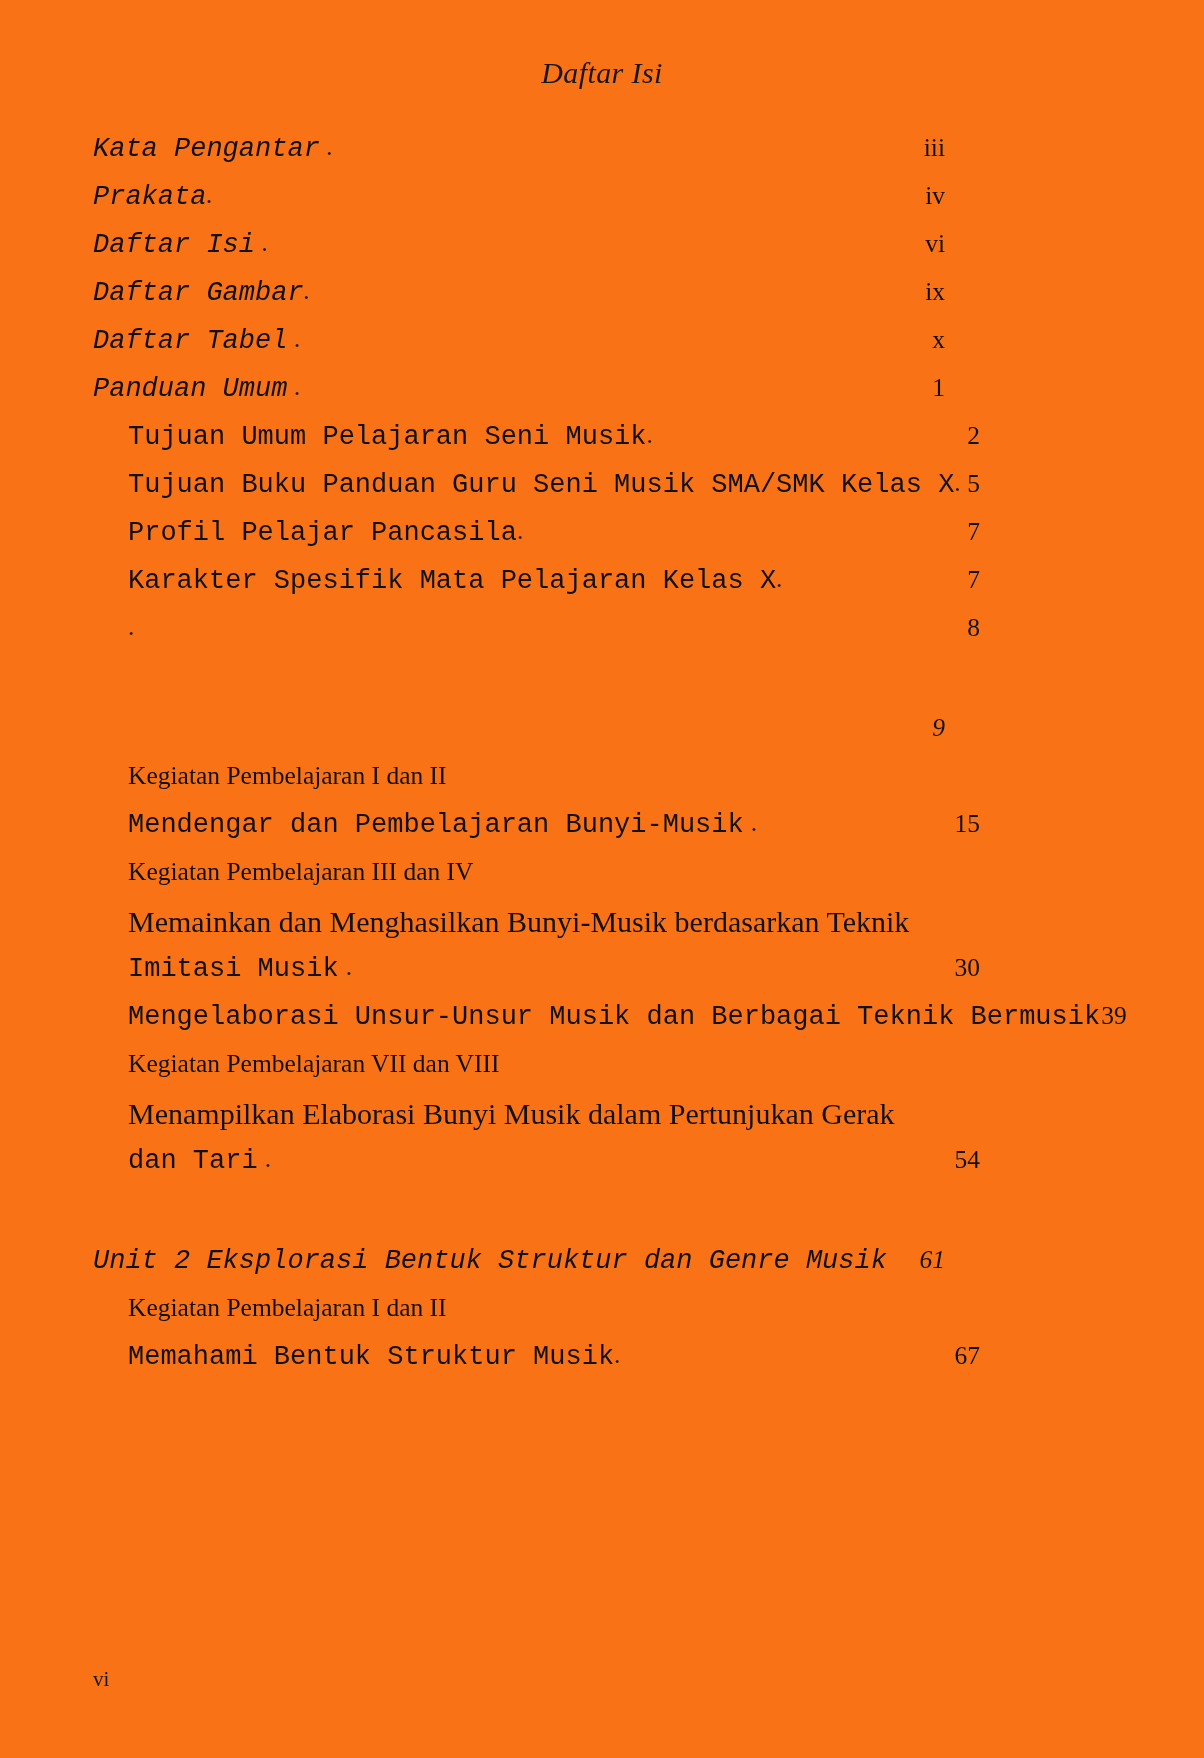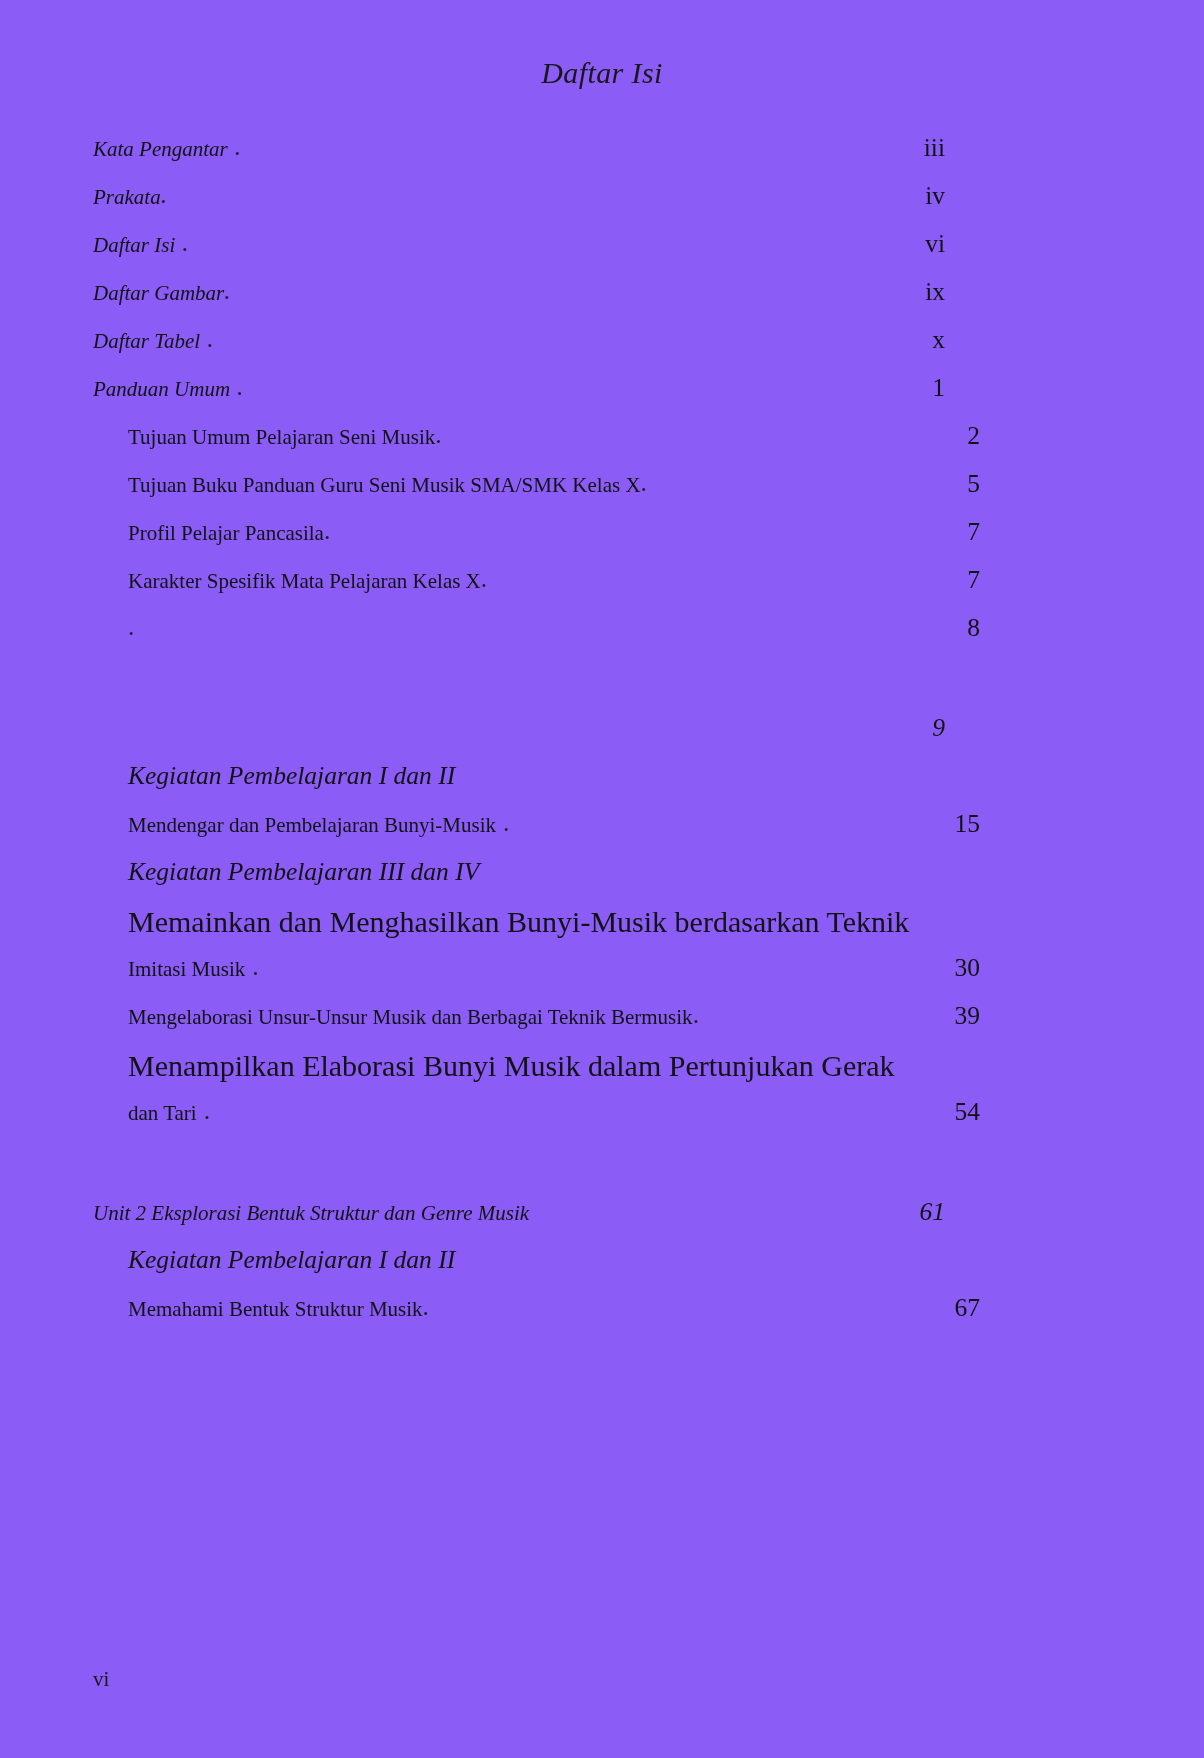--- a/index.html
+++ b/index.html
@@ -5,21 +5,21 @@
 <style>
   html, body {
     margin: 0;
     padding: 0;
     background: #ffffff;
   }
   .page {
     position: relative;
     width: 1204px;
     height: 1758px;
-    background: #8b5cf6;
+    background: #f97316;
     color: #121216;
     font-family: "Liberation Serif", "DejaVu Serif", serif;
     overflow: hidden;
     box-sizing: border-box;
   }
 
   
   .doc-title {
     position: absolute;
     top: 56px;
@@ -47,21 +47,22 @@
   .entry {
     display: flex;
     align-items: baseline;
     width: 100%;
     line-height: 1.0;
     height: 48px;
     white-space: nowrap;
   }
   .entry .label {
     flex: 0 0 auto;
-    font-size: 21px;
+    font-size: 27px;
+    font-family: Liberation Mono, monospace;
   }
   .entry .leader {
     flex: 1 1 auto;
     min-width: 0;
     overflow: hidden;
     white-space: nowrap;
     font-size: 25.5px;
     letter-spacing: 1.6px;
     color: #1a1a1e;
     transform: translateY(-1px);
@@ -82,21 +83,20 @@
   .lvl1 { padding-left: 35px; }
   .lvl1 .label,
   .lvl1 .leader,
   .lvl1 .pageno { font-style: normal; }
 
   
   .subhead {
     padding-left: 35px;
     height: 48px;
     line-height: 1.0;
-    font-style: italic;
     font-size: 25.5px;
     white-space: nowrap;
   }
 
   
   .wrapline {
     padding-left: 35px;
     height: 48px;
     line-height: 1.0;
     font-style: normal;
@@ -216,20 +216,21 @@
         <span class="pageno">30</span>
       </div>
 
 
       <div class="entry lvl1 nogap">
         <span class="label">Mengelaborasi Unsur-Unsur Musik dan Berbagai Teknik Bermusik</span>
         <span class="leader">.</span>
         <span class="pageno">39</span>
       </div>
 
+      <div class="subhead">Kegiatan Pembelajaran VII dan VIII</div>
 
       <div class="wrapline">Menampilkan Elaborasi Bunyi Musik dalam Pertunjukan Gerak</div>
 
       <div class="entry lvl1 gap">
         <span class="label">dan Tari</span>
         <span class="leader">.</span>
         <span class="pageno">54</span>
       </div>
     </div>
 

